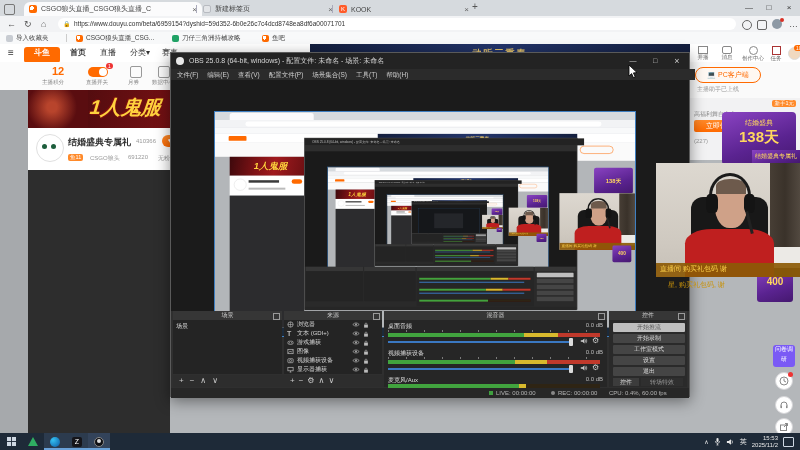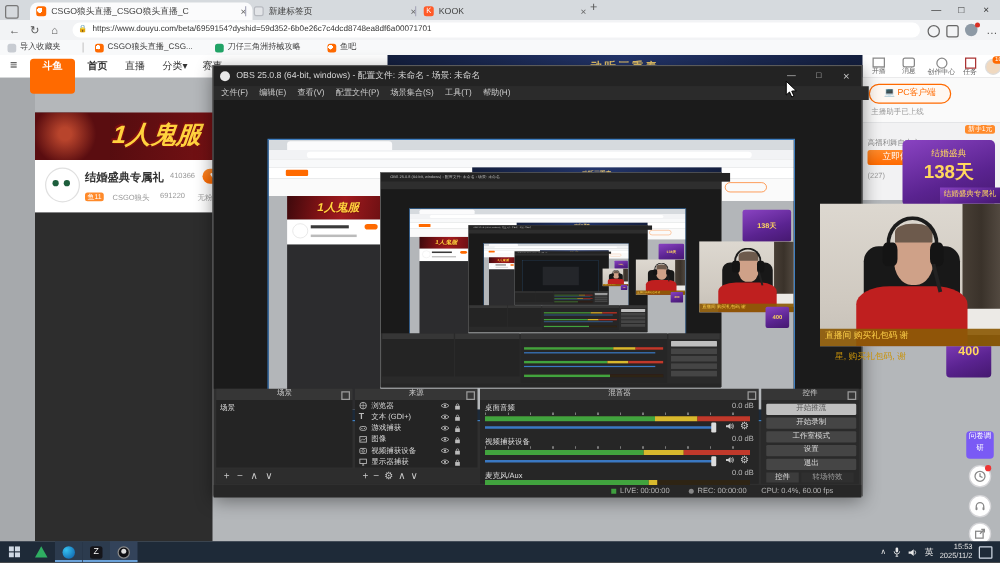--- a/index.html
+++ b/index.html
@@ -145,33 +145,46 @@
     </div>
     <div class="abs bk" style="left:262px">
       <span class="bkico" style="background:radial-gradient(circle at 35% 40%,#fff 28%,#ff6a00 30%)"></span>
       <span>鱼吧</span>
     </div>
   </div>
 
   <div class="abs" id="pagemargin"></div>
   <div class="abs" id="dy-header">
     <div class="abs dy-nav" style="left:8px;font-size:10px">≡</div>
-    <div class="abs" style="left:24px;top:3px;width:36px;height:28px;background:#ff6a00;border-radius:3px;color:#fff;font-size:8px;font-weight:bold;text-align:center;line-height:12px"><span>斗鱼</span></div>
+    <div class="abs" style="left:24px;top:3px;width:36px;height:16px;background:#ff6a00;border-radius:3px;color:#fff;font-size:8px;font-weight:bold;text-align:center;line-height:12px"><span>斗鱼</span></div>
     <div class="abs dy-nav" style="left:70px;font-weight:bold">首页</div>
     <div class="abs dy-nav" style="left:100px">直播</div>
     <div class="abs dy-nav" style="left:130px">分类▾</div>
     <div class="abs dy-nav" style="left:162px">赛事</div>
     <div class="abs dy-navr" style="left:692px;top:2px;width:22px"><div style="width:8px;height:6px;border:1px solid #888;margin:0 auto"></div><span>开播</span></div>
     <div class="abs dy-navr" style="left:716px;top:2px;width:22px"><div style="width:8px;height:6px;border:1px solid #888;border-radius:2px;margin:0 auto"></div><span>消息</span></div>
     <div class="abs dy-navr" style="left:740px;top:2px;width:26px"><div style="width:7px;height:7px;border:1px solid #888;border-radius:50%;margin:0 auto"></div><span>创作中心</span></div>
     <div class="abs dy-navr" style="left:766px;top:2px;width:20px"><div style="width:7px;height:7px;border:1px solid #a33;margin:0 auto"></div><span>任务</span></div>
     <div class="abs" style="left:788px;top:3px;width:11px;height:11px;border-radius:50%;background:#f0d9c0;border:1px solid #ddd"></div>
     <div class="abs" style="left:794px;top:1px;background:#ff6a00;color:#fff;font-size:5px;border-radius:4px;padding:0 2px">10</div>
   </div>
   <div class="abs" id="dy-topbanner"><span>动听三重奏</span></div>
+  <div class="abs" id="dy-sub">
+    <div class="abs" style="left:52px;top:3px;font-size:11px;font-weight:bold;color:#ff6a00">12</div>
+    <div class="abs" style="left:42px;top:17px;font-size:5.5px;color:#888">主播积分</div>
+    <div class="abs" style="left:88px;top:5px;width:20px;height:10px;background:#ff6a00;border-radius:5px">
+        <div style="position:absolute;right:1px;top:1px;width:8px;height:8px;border-radius:50%;background:#fff"></div>
+      </div>
+    <div class="abs" style="left:106px;top:1px;background:#e33;color:#fff;font-size:5px;border-radius:4px;padding:0 2px">1</div>
+    <div class="abs" style="left:86px;top:17px;font-size:5.5px;color:#888">直播开关</div>
+    <div class="abs" style="left:130px;top:4px;width:10px;height:10px;border:1px solid #999;border-radius:2px"></div>
+    <div class="abs" style="left:128px;top:17px;font-size:5.5px;color:#888">月券</div>
+    <div class="abs" style="left:158px;top:4px;width:10px;height:10px;border:1px solid #999;border-radius:2px"></div>
+    <div class="abs" style="left:152px;top:17px;font-size:5.5px;color:#888">数据中心</div>
+  </div>
 
   <div class="abs" id="hero">
     <div class="abs" style="left:0;top:0;width:60px;height:38px;background:radial-gradient(circle at 40% 45%,#b8442c 12%,#5a0d10 60%)"></div>
     <div class="abs txt">1人鬼服</div>
   </div>
   <div class="abs" id="card">
     <div class="abs" style="left:8px;top:6px;width:26px;height:26px;border-radius:50%;background:#fff;border:1px solid #e0e0e0">
       <div style="position:absolute;left:5px;top:9px;width:5px;height:5px;border-radius:50%;background:#1d5e3c"></div>
       <div style="position:absolute;left:14px;top:9px;width:5px;height:5px;border-radius:50%;background:#1d5e3c"></div>
     </div>

